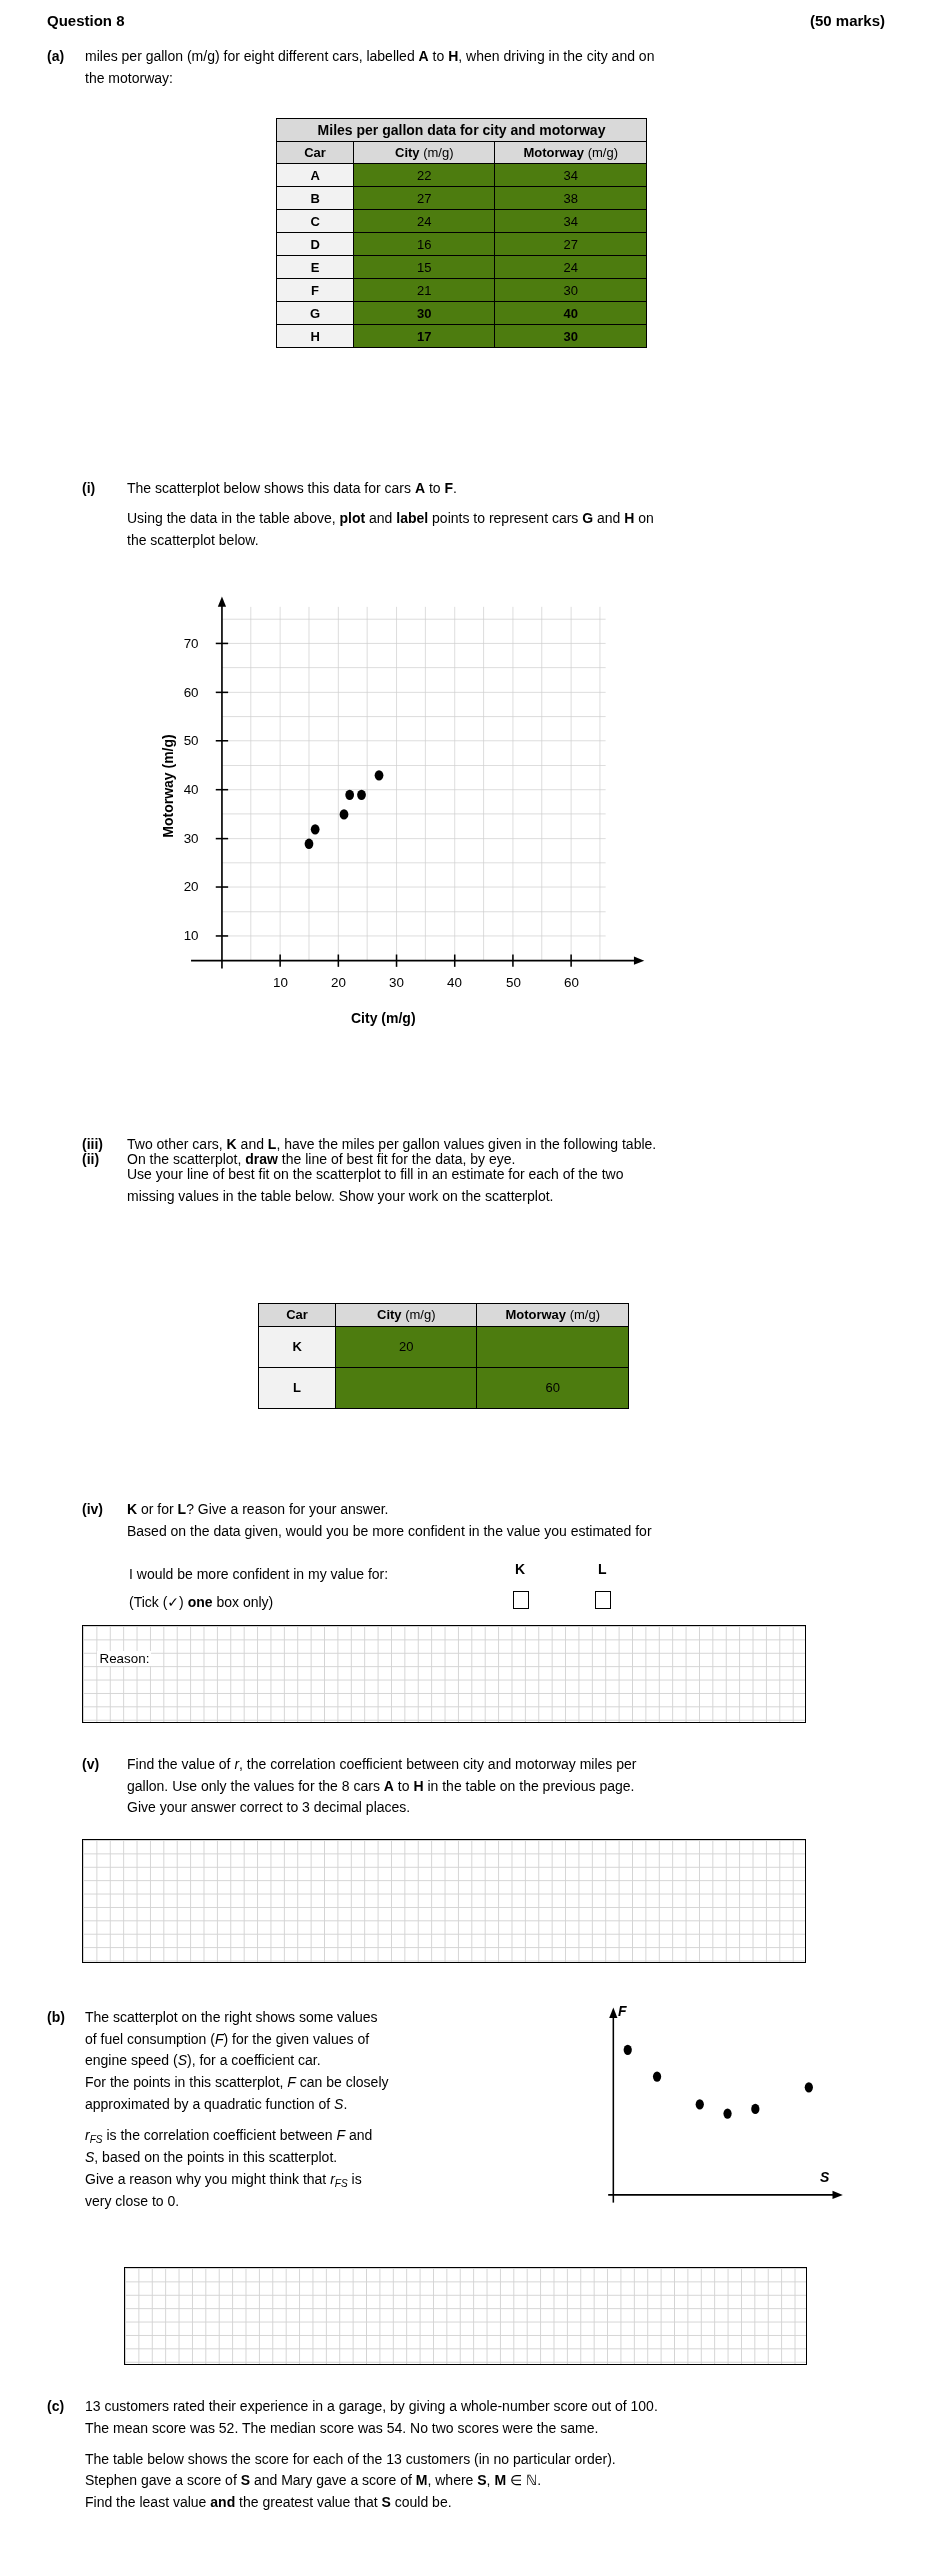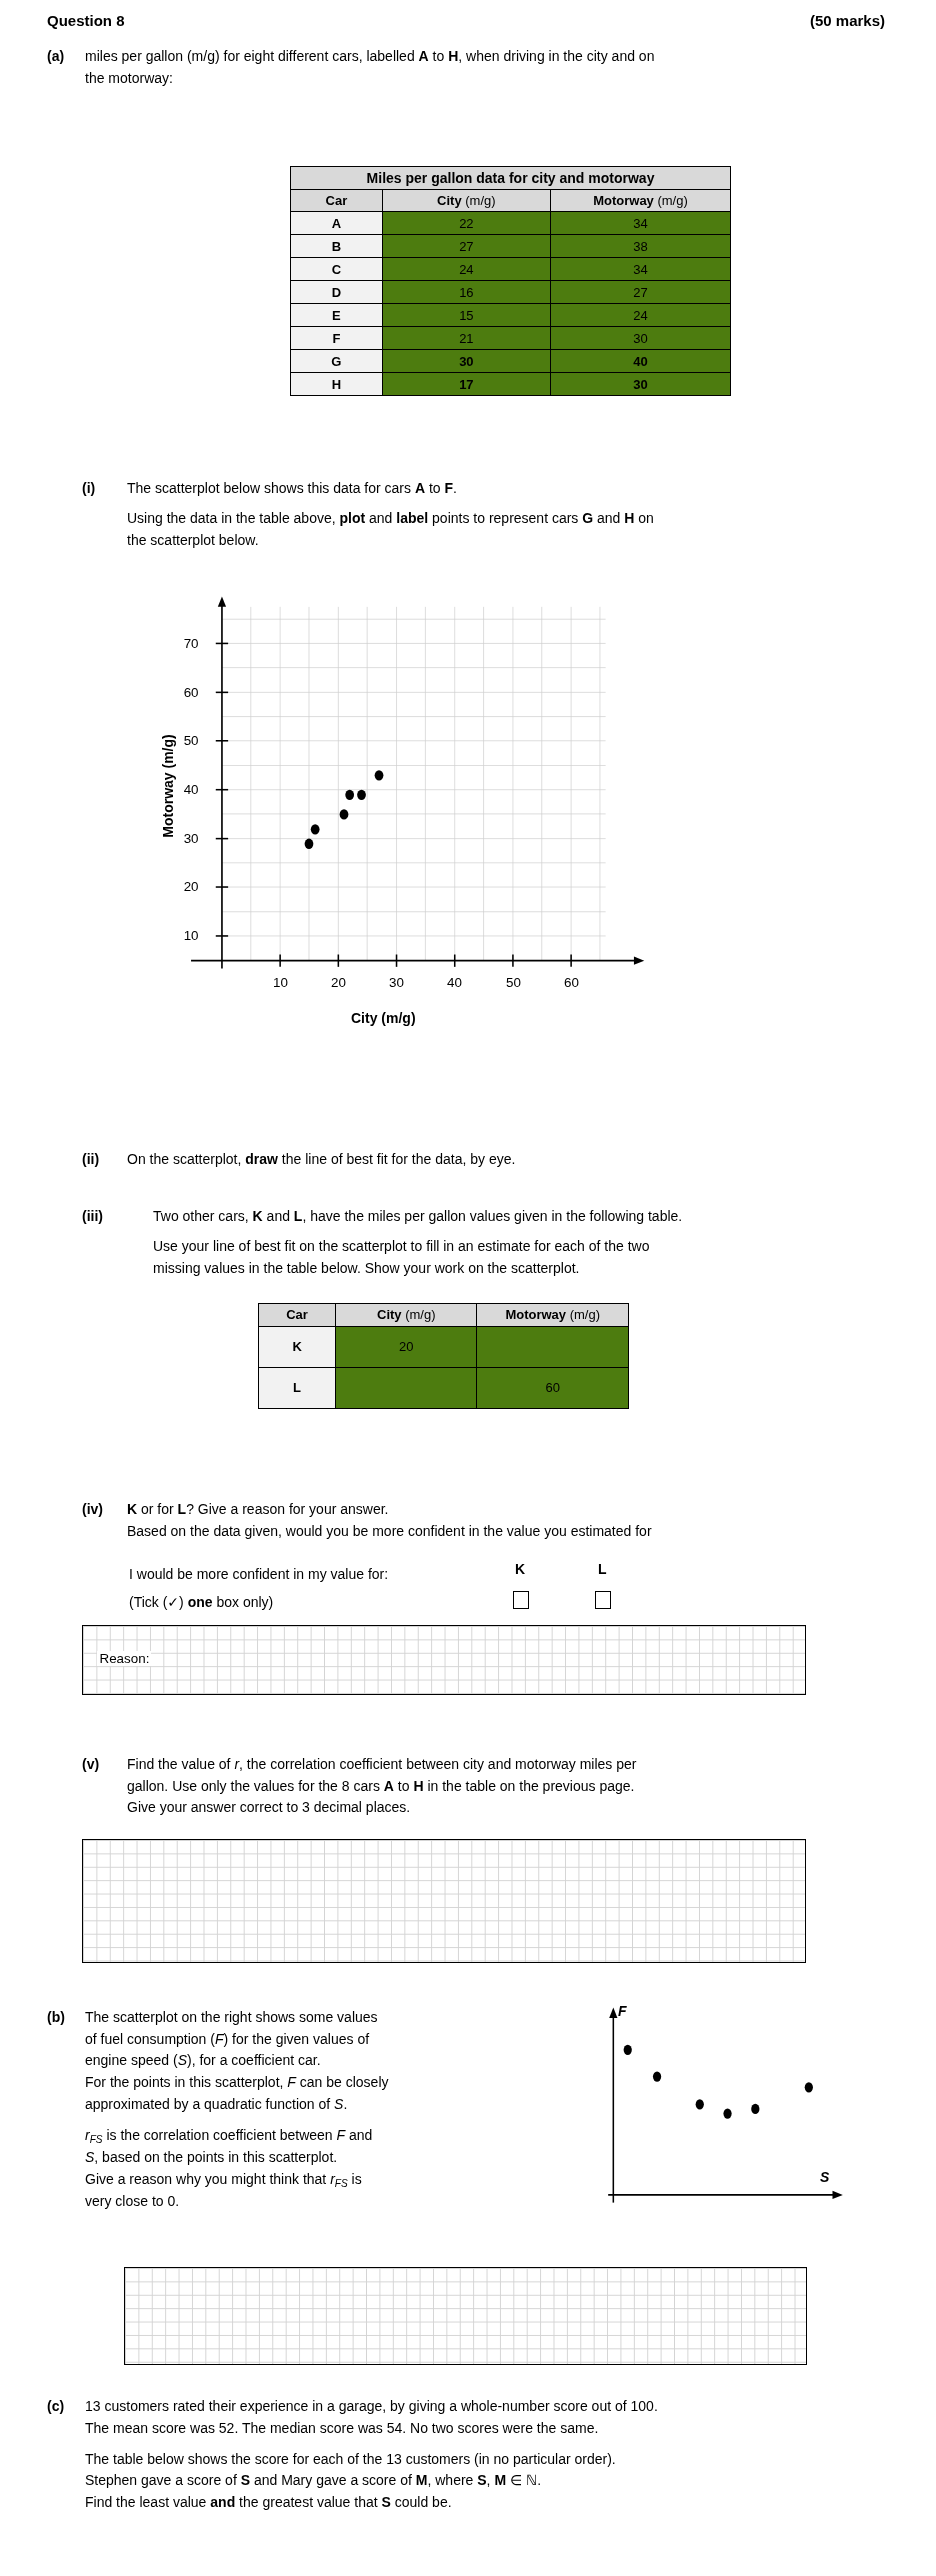--- a/index.html
+++ b/index.html
@@ -151,21 +151,21 @@
   </div>
 
   <div class="part-row" style="position:absolute; top:46px; left:47px; width:747px;">
     <div class="part-lbl" style="width:38px;">(a)</div>
     <div class="part-body">
       <div><span>miles per gallon (m/g) for eight different cars, labelled </span><b>A</b><span> to </span><b>H</b><span>, when driving in the city and on</span></div>
       <div>the motorway:</div>
     </div>
   </div>
 
-  <table class="dtable" style="position:absolute; top:118px; left:290px; width:441px;margin-top:48px;">
+  <table class="dtable" style="position:absolute; top:118px; left:276px; width:371px;">
     <tbody>
         <tr>
       <td class="titlecell" colspan="3">Miles per gallon data for city and motorway</td>
     </tr>
     <tr>
       <td class="hcell" style="width:77px;">Car</td>
       <td class="hcell" style="width:142px;"><span>City</span><span class="unit"> (m/g)</span></td>
       <td class="hcell" style="width:152px;"><span>Motorway</span><span class="unit"> (m/g)</span></td>
     </tr>
     <tr>
@@ -320,21 +320,21 @@
     </div>
   </div>
 
   <div class="part-row" style="position:absolute; top:1149px; left:82px; width:721px;">
     <div class="part-lbl" style="width:45px;">(ii)</div>
     <div class="part-body">
       <span>On the scatterplot, </span><b>draw</b><span> the line of best fit for the data, by eye.</span>
     </div>
   </div>
 
-  <div class="part-row" style="position:absolute; top:1206px; left:82px; width:721px;gap:26px;">
+  <div class="part-row" style="position:absolute; top:1134px; left:82px; width:721px;">
     <div class="part-lbl" style="width:45px;">(iii)</div>
     <div class="part-body">
       <div><span>Two other cars, </span><b>K</b><span> and </span><b>L</b><span>, have the miles per gallon values given in the following table.</span></div>
       <div style="height:8.2px"></div>
       <div>Use your line of best fit on the scatterplot to fill in an estimate for each of the two</div>
       <div>missing values in the table below.  Show your work on the scatterplot.</div>
     </div>
   </div>
 
   <table class="dtable" style="position:absolute; top:1303px; left:258px; width:371px;">
@@ -367,21 +367,21 @@
 
   <div class="plain" style="top:1564px; left:129px;">I would be more confident in my value for:</div>
   <div class="klabel" style="top:1561px; left:515px;">K</div>
   <div class="klabel" style="top:1561px; left:598px;">L</div>
 
   <div class="plain" style="top:1592px; left:129px;"><span>(Tick (✓) </span><b>one</b><span> box only)</span></div>
 
   <div class="tickbox" style="top:1591px; left:513px;"></div>
   <div class="tickbox" style="top:1591px; left:595px;"></div>
 
-  <div class="ansbox" style="top:1625px; left:82px; width:724px; height:70px;">
+  <div class="ansbox" style="top:1625px; left:82px; width:724px; height:98px;">
     <div class="inner-label" style="top:25px; left:14.4px;">Reason:</div>
   </div>
 
   <div class="part-row" style="position:absolute; top:1754px; left:82px; width:721px;">
     <div class="part-lbl" style="width:45px;">(v)</div>
     <div class="part-body">
       <div><span>Find the value of </span><i class="it">r</i><span>, the correlation coefficient between city and motorway miles per</span></div>
       <div><span>gallon.  Use only the values for the 8 cars </span><b>A</b><span> to </span><b>H</b><span> in the table on the previous page.</span></div>
       <div>Give your answer correct to 3 decimal places.</div>
     </div>

